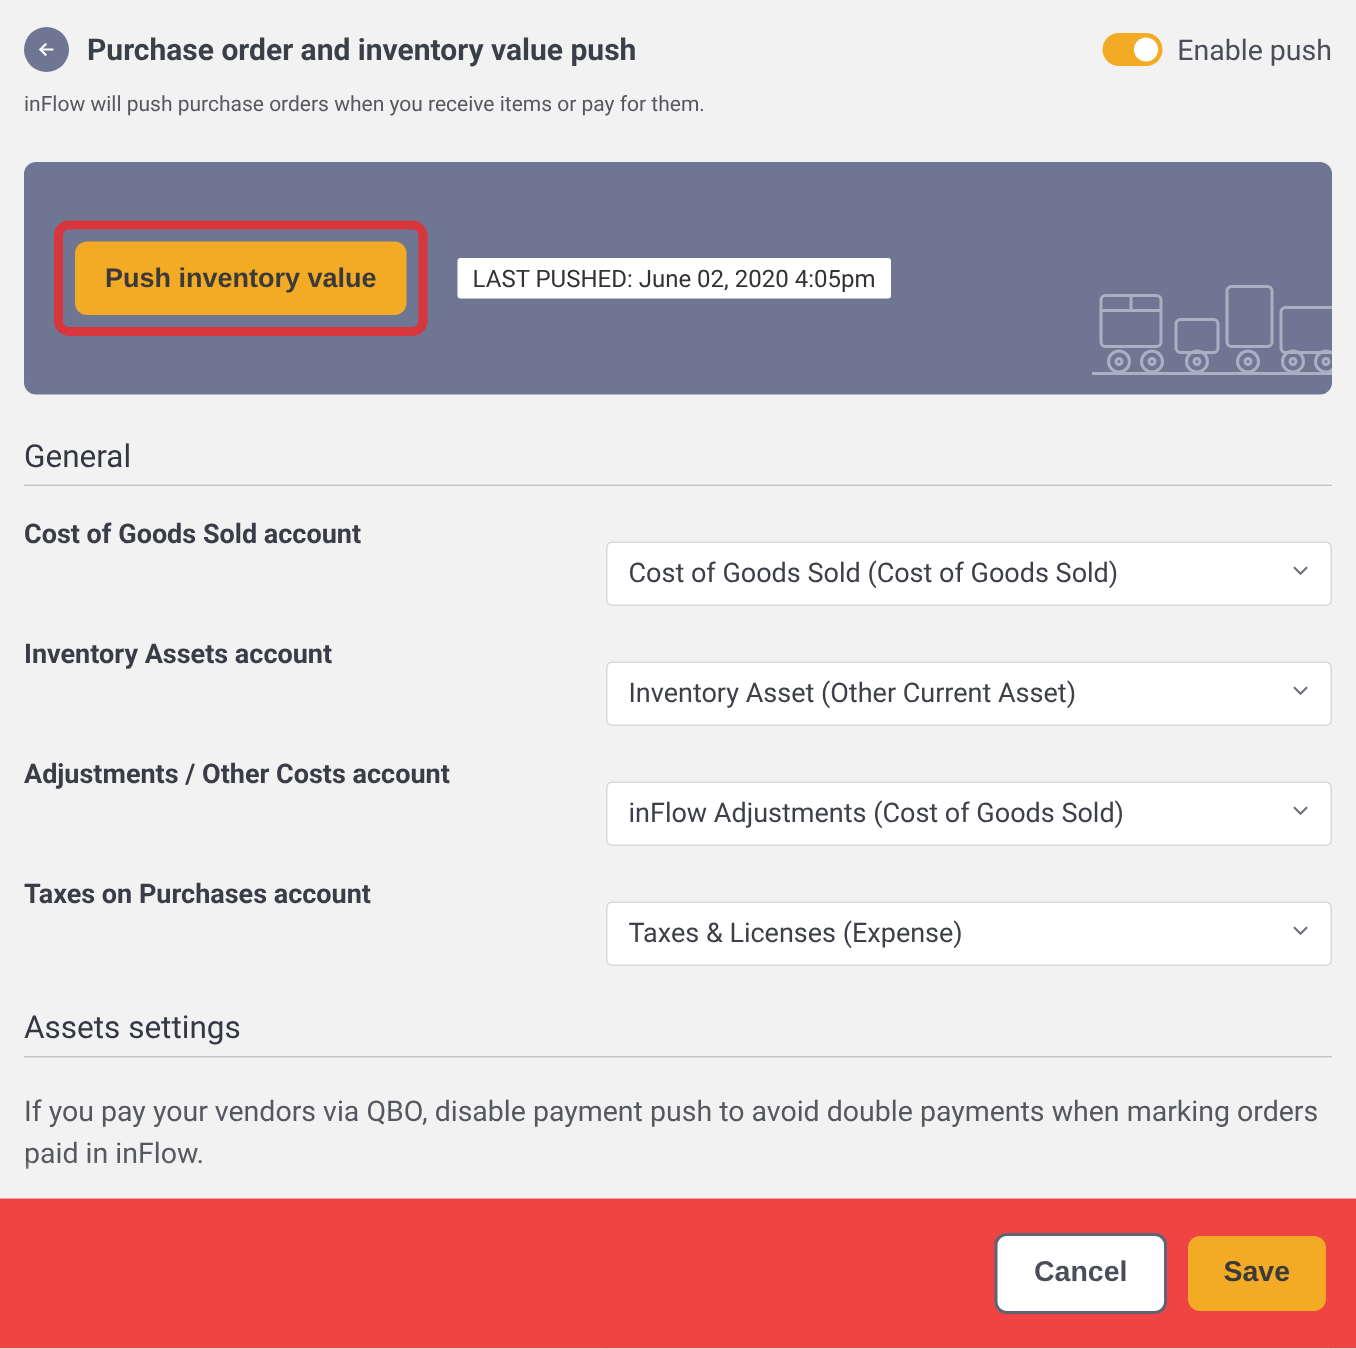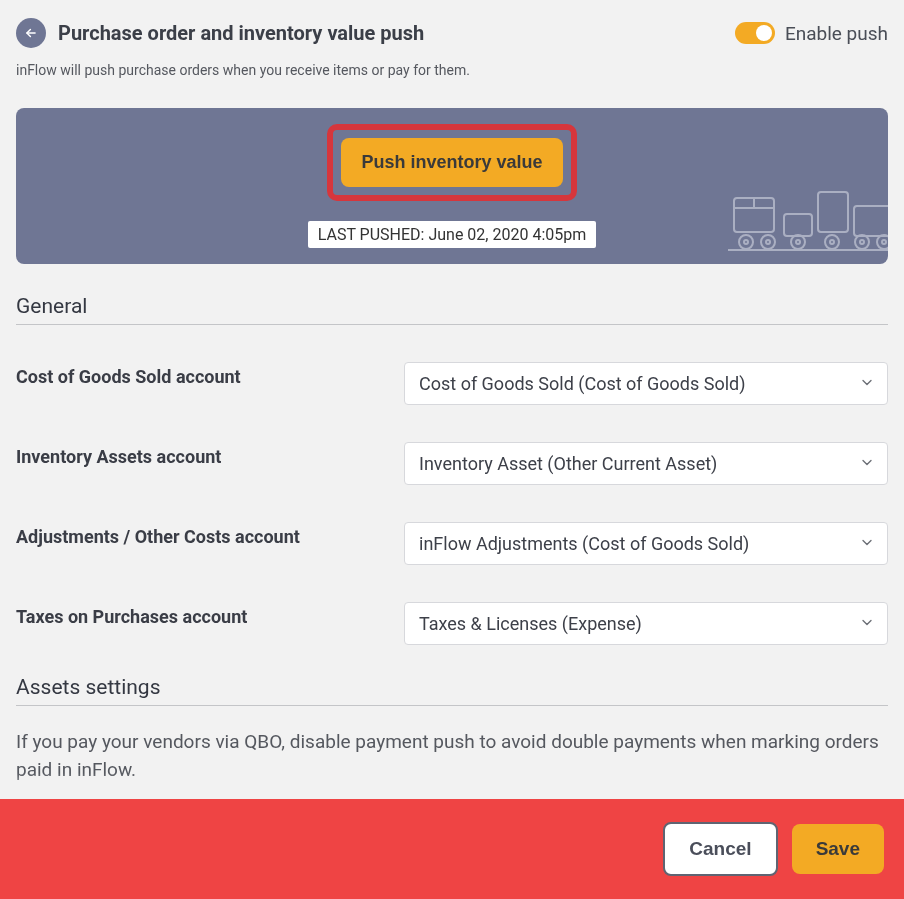--- a/index.html
+++ b/index.html
@@ -22,23 +22,23 @@
   }
   .back-btn svg { width: 14px; height: 14px; stroke: #fff; }
   .page-title { font-size: 20px; font-weight: 700; color: #3b3f48; }
   .enable-row { display: flex; align-items: center; gap: 10px; }
   .enable-label { font-size: 19px; color: #4a4e57; }
   .desc { font-size: 14px; color: #55585f; margin: 4px 0 30px 0; }
 
   .banner {
     background: #6f7694;
     border-radius: 8px;
-    padding: 16px 20px;
+    padding: 39px 20px;
     display: flex; align-items: center; gap: 20px;
-    position: relative; overflow: hidden; flex-direction: column;
+    position: relative; overflow: hidden;
   }
   .highlight-box {
     border: 6px solid #d6363c;
     border-radius: 10px;
     padding: 8px;
     display: inline-flex;
   }
   .push-btn {
     background: #f3aa24;
     color: #3a3a3a;
@@ -62,21 +62,21 @@
     opacity: 0.5;
   }
   .banner-art svg { stroke: #e6e8f0; fill: none; stroke-width: 2; }
 
   .section-title {
     font-size: 21px; font-weight: 400; color: #343842;
     margin-top: 30px; margin-bottom: 6px;
   }
   .section-rule { border: none; border-top: 1px solid #c4c5c8; margin-bottom: 22px; }
 
-  .field-row { display: flex; align-items: center; margin-bottom: 22px; }
+  .field-row { display: flex; margin-bottom: 22px; }
   .field-label { width: 388px; font-size: 18px; font-weight: 700; color: #3a3d46; padding-right: 8px; }
   .field-control { flex: 1; }
   .select {
     width: 100%;
     background: #fff;
     border: 1px solid #d7d8dc;
     border-radius: 4px;
     padding: 10px 40px 10px 14px;
     font-size: 18px;
     color: #3d4049;

